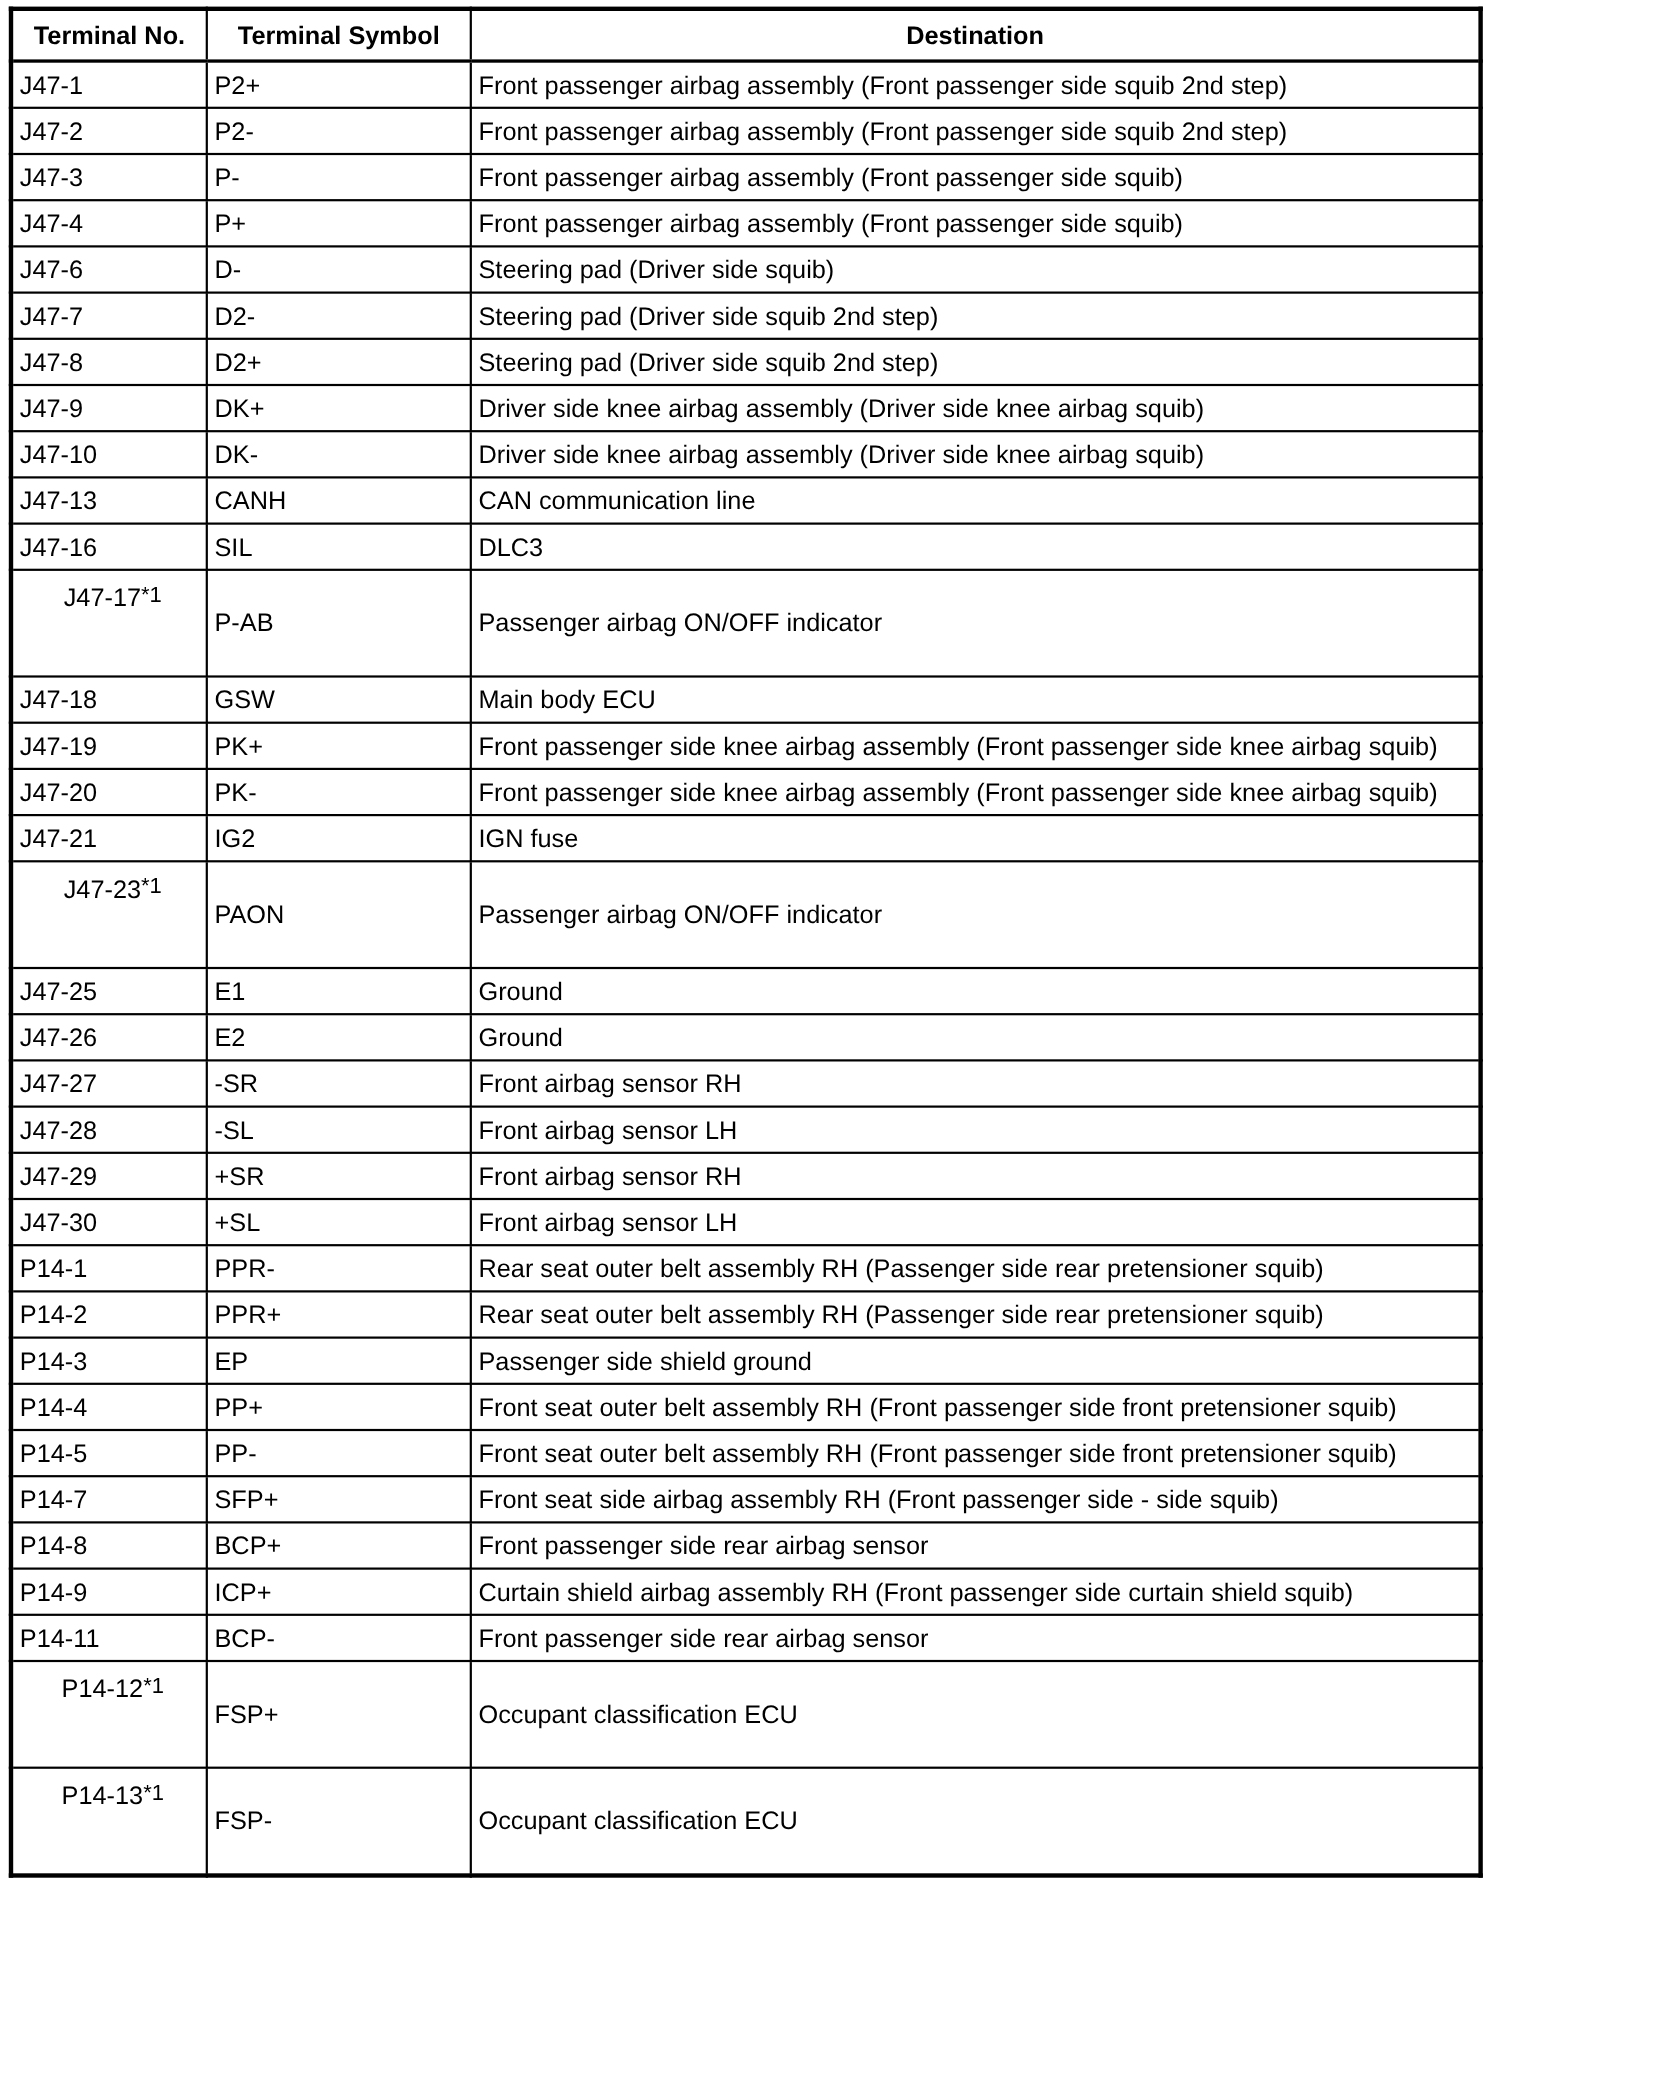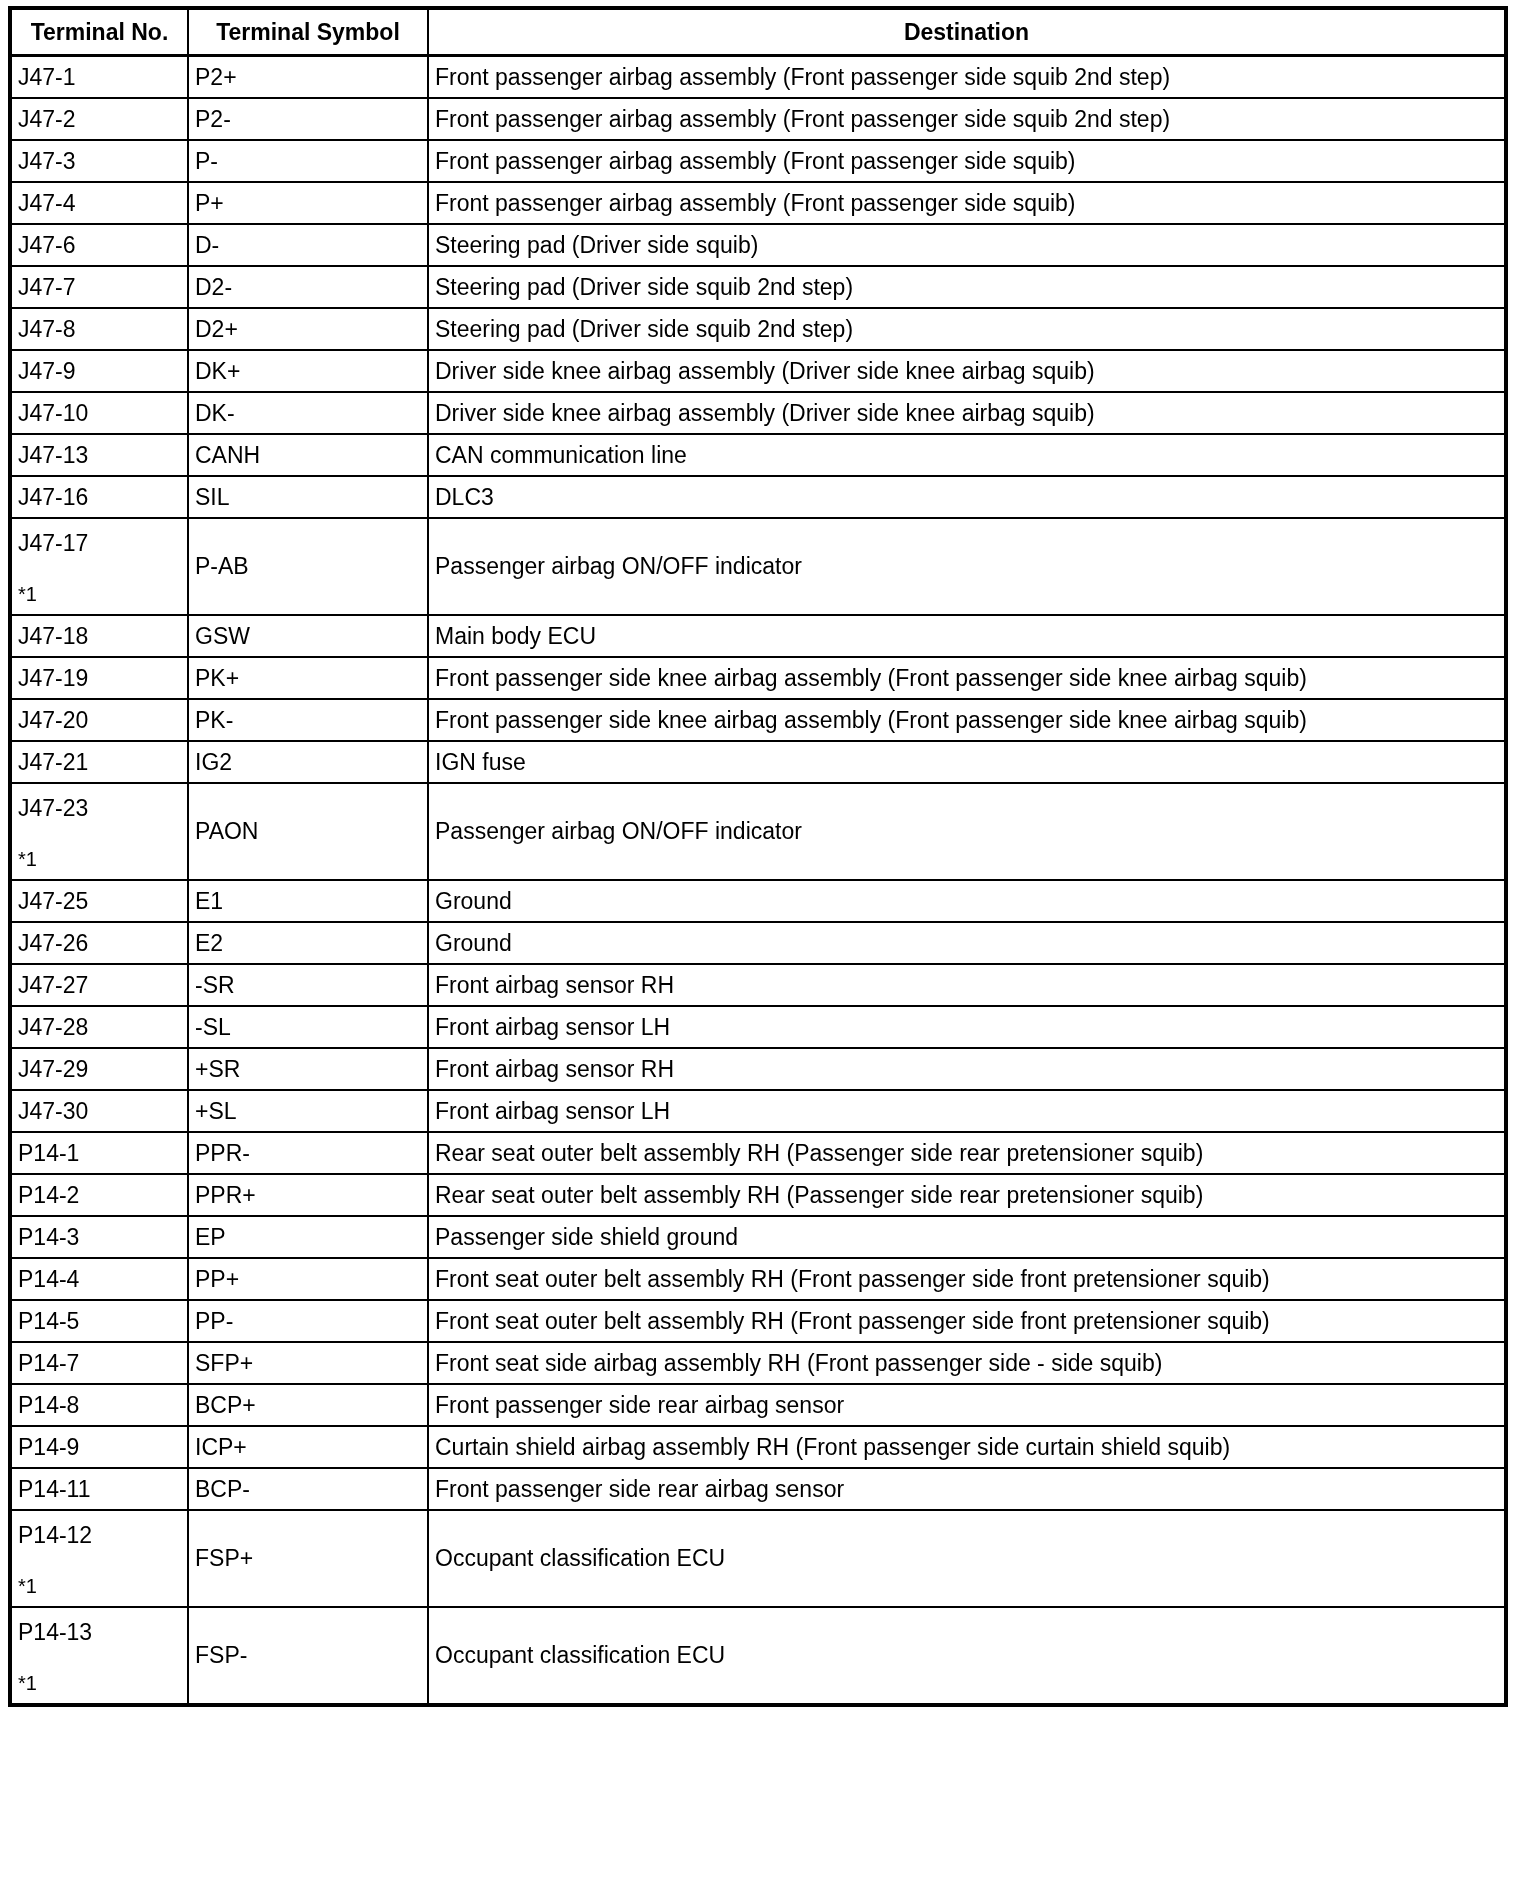--- a/index.html
+++ b/index.html
@@ -1,35 +1,35 @@
 <!DOCTYPE html>
 <html><head>
 <meta charset="utf-8">
 <style>
   html, body { margin: 0; padding: 0; background: #ffffff; }
   body { width: 1520px; height: 1886px; position: relative; overflow: hidden;
          font-family: "Liberation Sans", sans-serif; color: #000; }
   table {
     position: absolute; left: 8px; top: 6px;
-    width: 1500px; border-collapse: collapse;
+    width: 1340px; border-collapse: collapse;
     border: 4px solid #000; table-layout: fixed;
   }
   col.c1 { width: 178px; }
   col.c2 { width: 240px; }
   col.c3 { width: auto; }
   th {
     height: 44px; font-weight: bold; font-size: 23px; text-align: center;
     border: 2px solid #000; border-bottom: 3px solid #000; padding: 0; vertical-align: middle;
   }
   td {
     border: 2px solid #000; font-size: 23px; padding: 0 0 0 6px;
     height: 40px; vertical-align: middle; white-space: nowrap;
   }
   tr.tall td { height: 95px; }
-  .termno { display: flex; flex-direction: column; justify-content: space-between; height: 82px; padding: 4px 0 2px 0; box-sizing: border-box; }
+  .termno { display: flex; flex-direction: row; justify-content: center; height: 82px; padding: 4px 0 2px 0; box-sizing: border-box; }
   .note { font-size: 20px; }
 </style>
 </head>
 <body>
 
 <table>
   <colgroup>
       <col class="c1">
       <col class="c2">
       <col class="c3">

